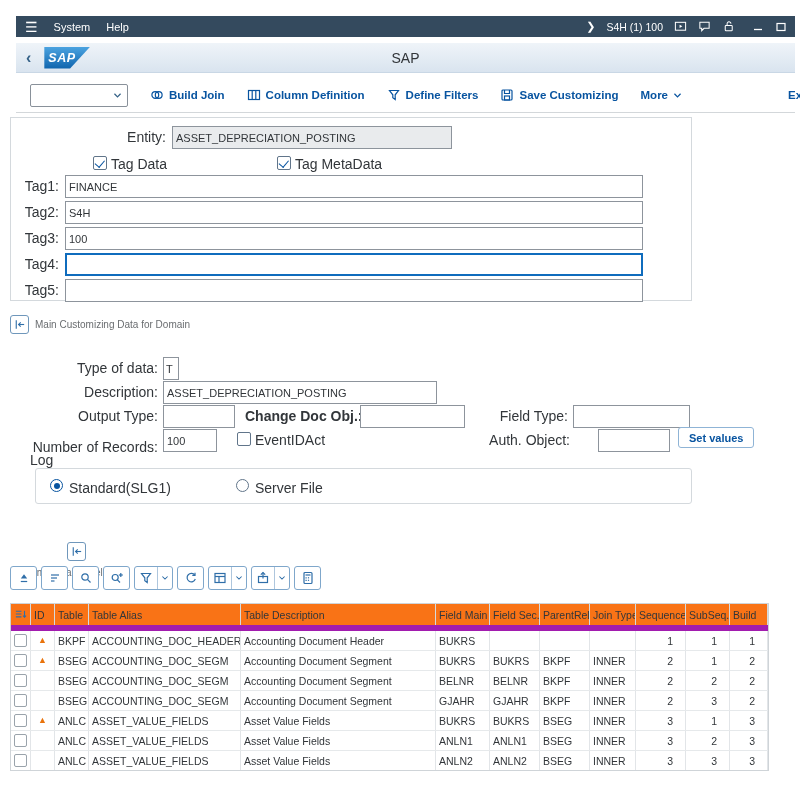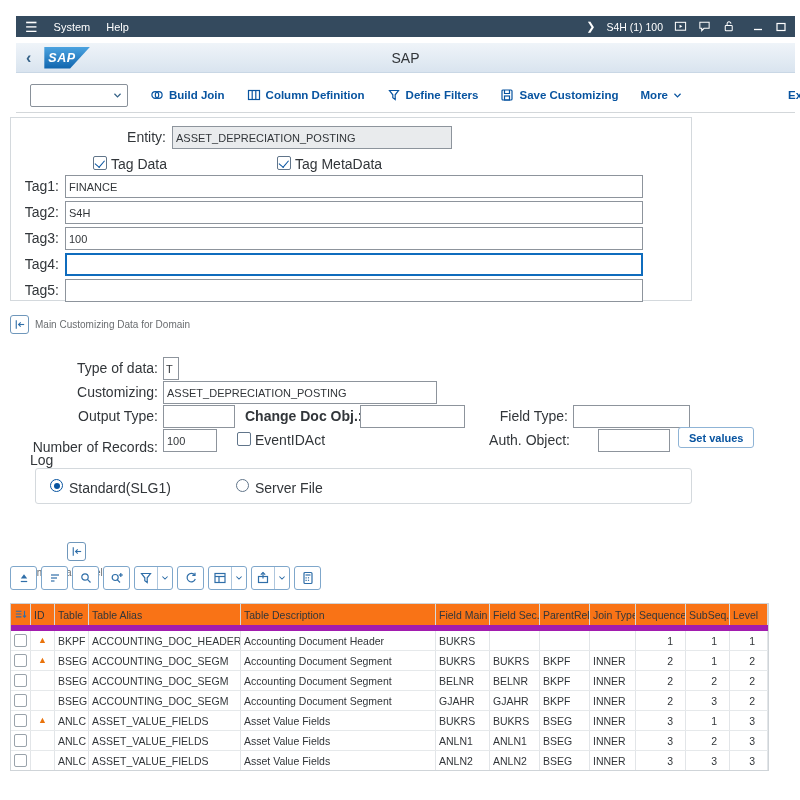--- a/index.html
+++ b/index.html
@@ -209,21 +209,21 @@
             <path d="M12 7H6"></path>
             <path d="M8.3 4.7 6 7l2.3 2.3"></path>
           </svg>
       </span>
       <span class="stitle">Main Customizing Data for Domain</span>
     </div>
 
     <span class="lbl r" style="left:0;top:247px;width:148px;">Type of data:</span>
     <input class="fld" style="left: 153px; top: 244px; width: 16px; padding: 0px 2px;" value="T">
 
-    <span class="lbl r" style="left:0;top:271px;width:148px;">Customizing:</span>
+    <span class="lbl r" style="left:0;top:271px;width:148px;">Description:</span>
     <input class="fld" style="left: 153px; top: 268px; width: 274px;" value="ASSET_DEPRECIATION_POSTING">
 
     <span class="lbl r" style="left:0;top:295px;width:148px;">Output Type:</span>
     <input class="fld" style="left: 153px; top: 292px; width: 72px;" value="">
     <span class="lbl r" style="left:235px;top:295px;width:110px;font-weight:bold;">Change Doc Obj.:</span>
     <input class="fld" style="left: 350px; top: 292px; width: 105px;" value="">
     <span class="lbl r" style="left:448px;top:295px;width:110px;">Field Type:</span>
     <input class="fld" style="left: 563px; top: 292px; width: 117px;" value="">
 
     <span class="lbl r" style="left:0;top:326px;width:148px;">Number of Records:</span>
@@ -351,21 +351,21 @@
         <div class="tc">ID</div>
         <div class="tc">Table</div>
         <div class="tc">Table Alias</div>
         <div class="tc">Table Description</div>
         <div class="tc">Field Main</div>
         <div class="tc">Field Sec.</div>
         <div class="tc">ParentRel</div>
         <div class="tc">Join Type</div>
         <div class="tc">Sequence</div>
         <div class="tc">SubSeq.</div>
-        <div class="tc">Level</div>
+        <div class="tc">Build</div>
       </div>
       <div id="table-body">
   <div class="trow">
     <div class="tc cen">
               <span class="rcb"></span>
             </div>
     <div class="tc cen">
               <span class="warn" style="visibility: visible;">▲</span>
             </div>
     <div class="tc c-table">BKPF</div>

